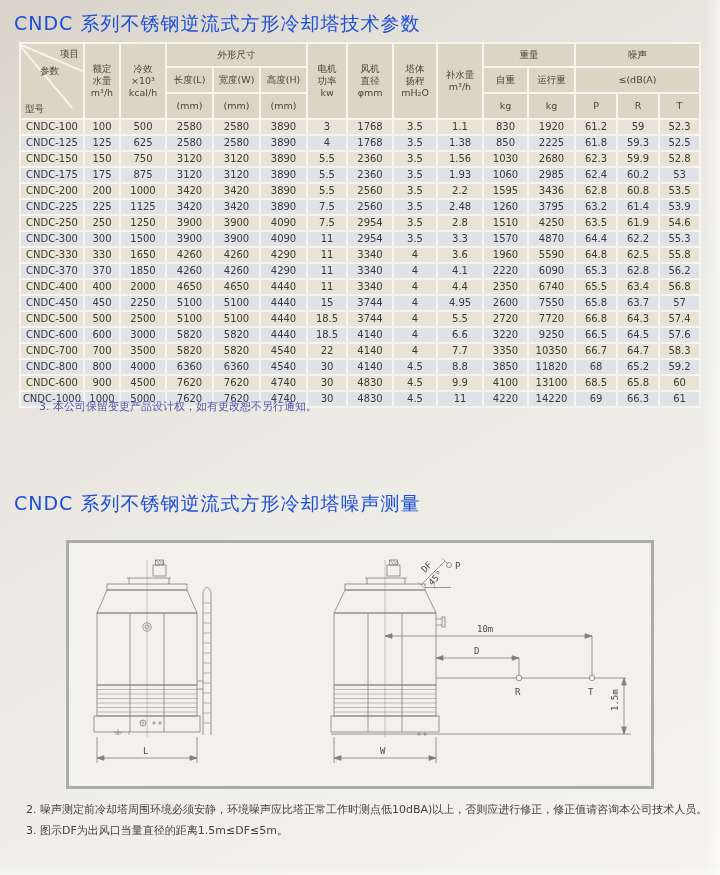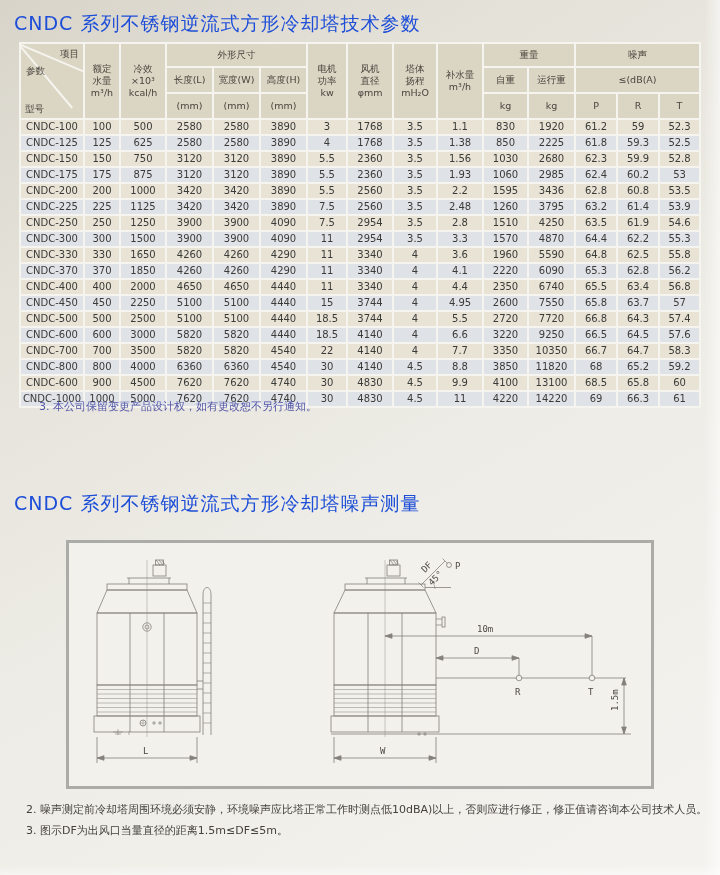--- a/index.html
+++ b/index.html
@@ -27,21 +27,21 @@
   .spec thead tr.h1 th{height:15px;}
   .spec thead tr.h2 th{height:16px;}
   .spec thead tr.h3 th{height:16px;}
   .spec tbody td{font-size:10px;height:14px;line-height:14px;color:#3a3a38;}
   .spec tbody tr:nth-child(odd) td{background:#e8e3d5;}
   .spec tbody tr:nth-child(even) td{background:#dfe3e7;}
 
   th.corner{position:relative;overflow:hidden;}
   .corner span{position:absolute;font-size:9.5px;color:#49463e;}
   .c-item{top:4px;right:4px;}
-  .c-param{top:21px;left:5px;}
+  .c-param{top:21px;left:19px;}
   .c-model{bottom:3px;left:4px;}
   .diag{position:absolute;left:-2px;top:-1px;height:1.6px;background:#f5f4ee;
     transform-origin:0 0;display:block;}
   .d1{width:74px;transform:rotate(23deg);}
   .d2{width:84px;transform:rotate(50deg);}
 
   .notes-top{position:absolute;left:15px;top:399px;font-size:11px;color:#5456a8;}
   .notes-top .nline{line-height:16px;}
   .notes-top .indent{margin-left:24px;}
 

